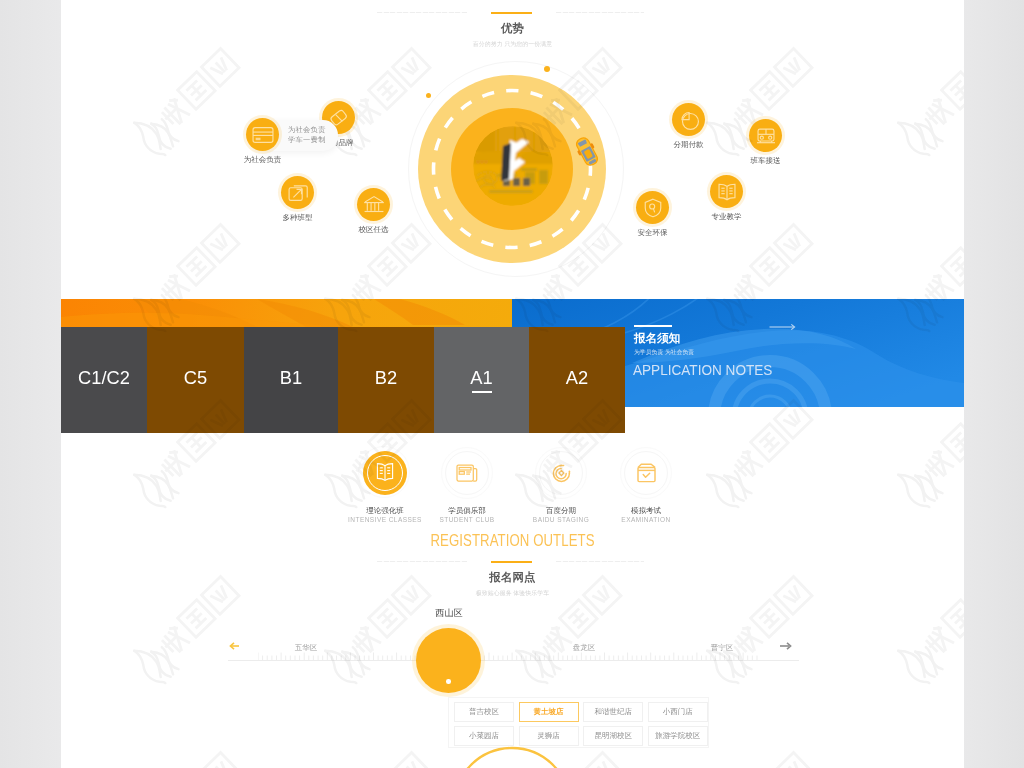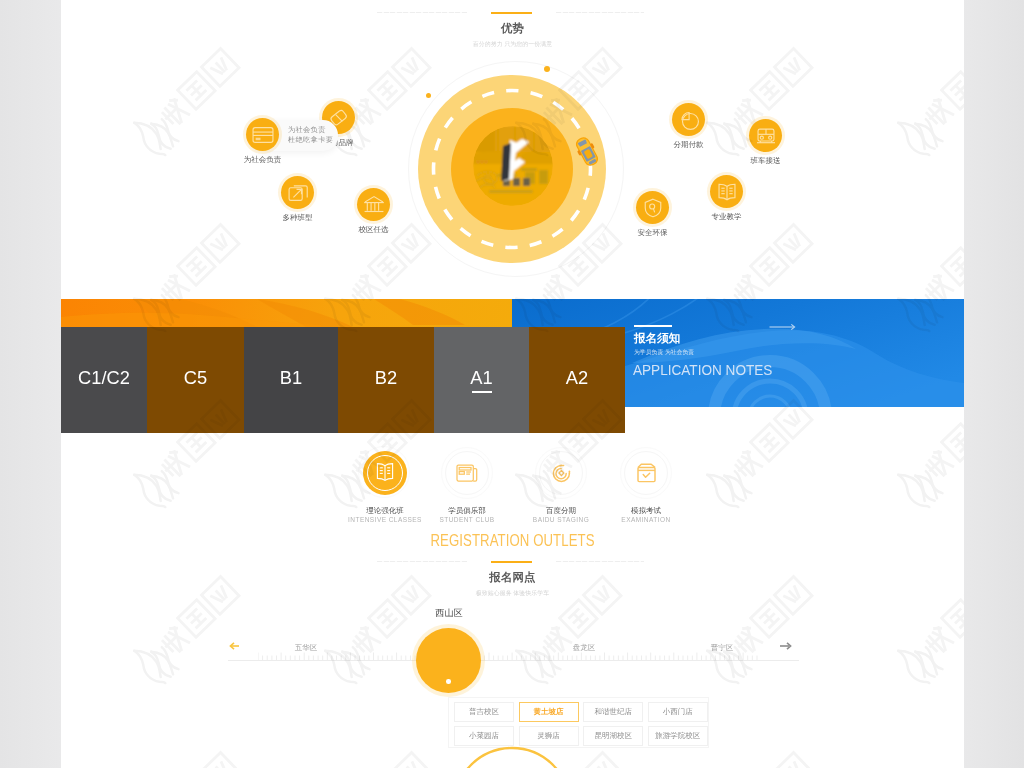--- a/index.html
+++ b/index.html
@@ -220,21 +220,21 @@
       <svg width="22" height="22" viewBox="1.5 1.5 21 21" fill="none" stroke="#fee0a2" stroke-width="1.1">
         <rect x="5" y="7" width="14" height="9" rx="2.6" transform="rotate(-38 12 12)"></rect>
         <line x1="8.8" y1="8.7" x2="15.2" y2="15.2"></line>
       </svg>
     </div>
     <div class="lbl" style="left:16.5px;top:36.5px">实力品牌</div>
   </div>
 
   <div class="tip" style="left:190px;top:119.5px;width:87px;height:31px;z-index:3">
     <span>为社会负责</span>
-    <span>杜绝吃拿卡要</span>
+    <span>学车一费制</span>
   </div>
 
   <div class="node" style="left:185px;top:118px;z-index:4">
     <div class="circ" style="width:33px;height:33px">
       <svg width="22" height="22" viewBox="1.5 1.5 21 21" fill="none" stroke="#fee0a2" stroke-width="1.1">
         <rect x="2.5" y="5" width="19" height="14" rx="2"></rect>
         <line x1="2.5" y1="9.2" x2="21.5" y2="9.2"></line>
         <line x1="2.5" y1="12.4" x2="21.5" y2="12.4"></line>
         <rect x="5" y="14.6" width="4.6" height="2.4" fill="#fdd88c" stroke="none"></rect>
       </svg>

